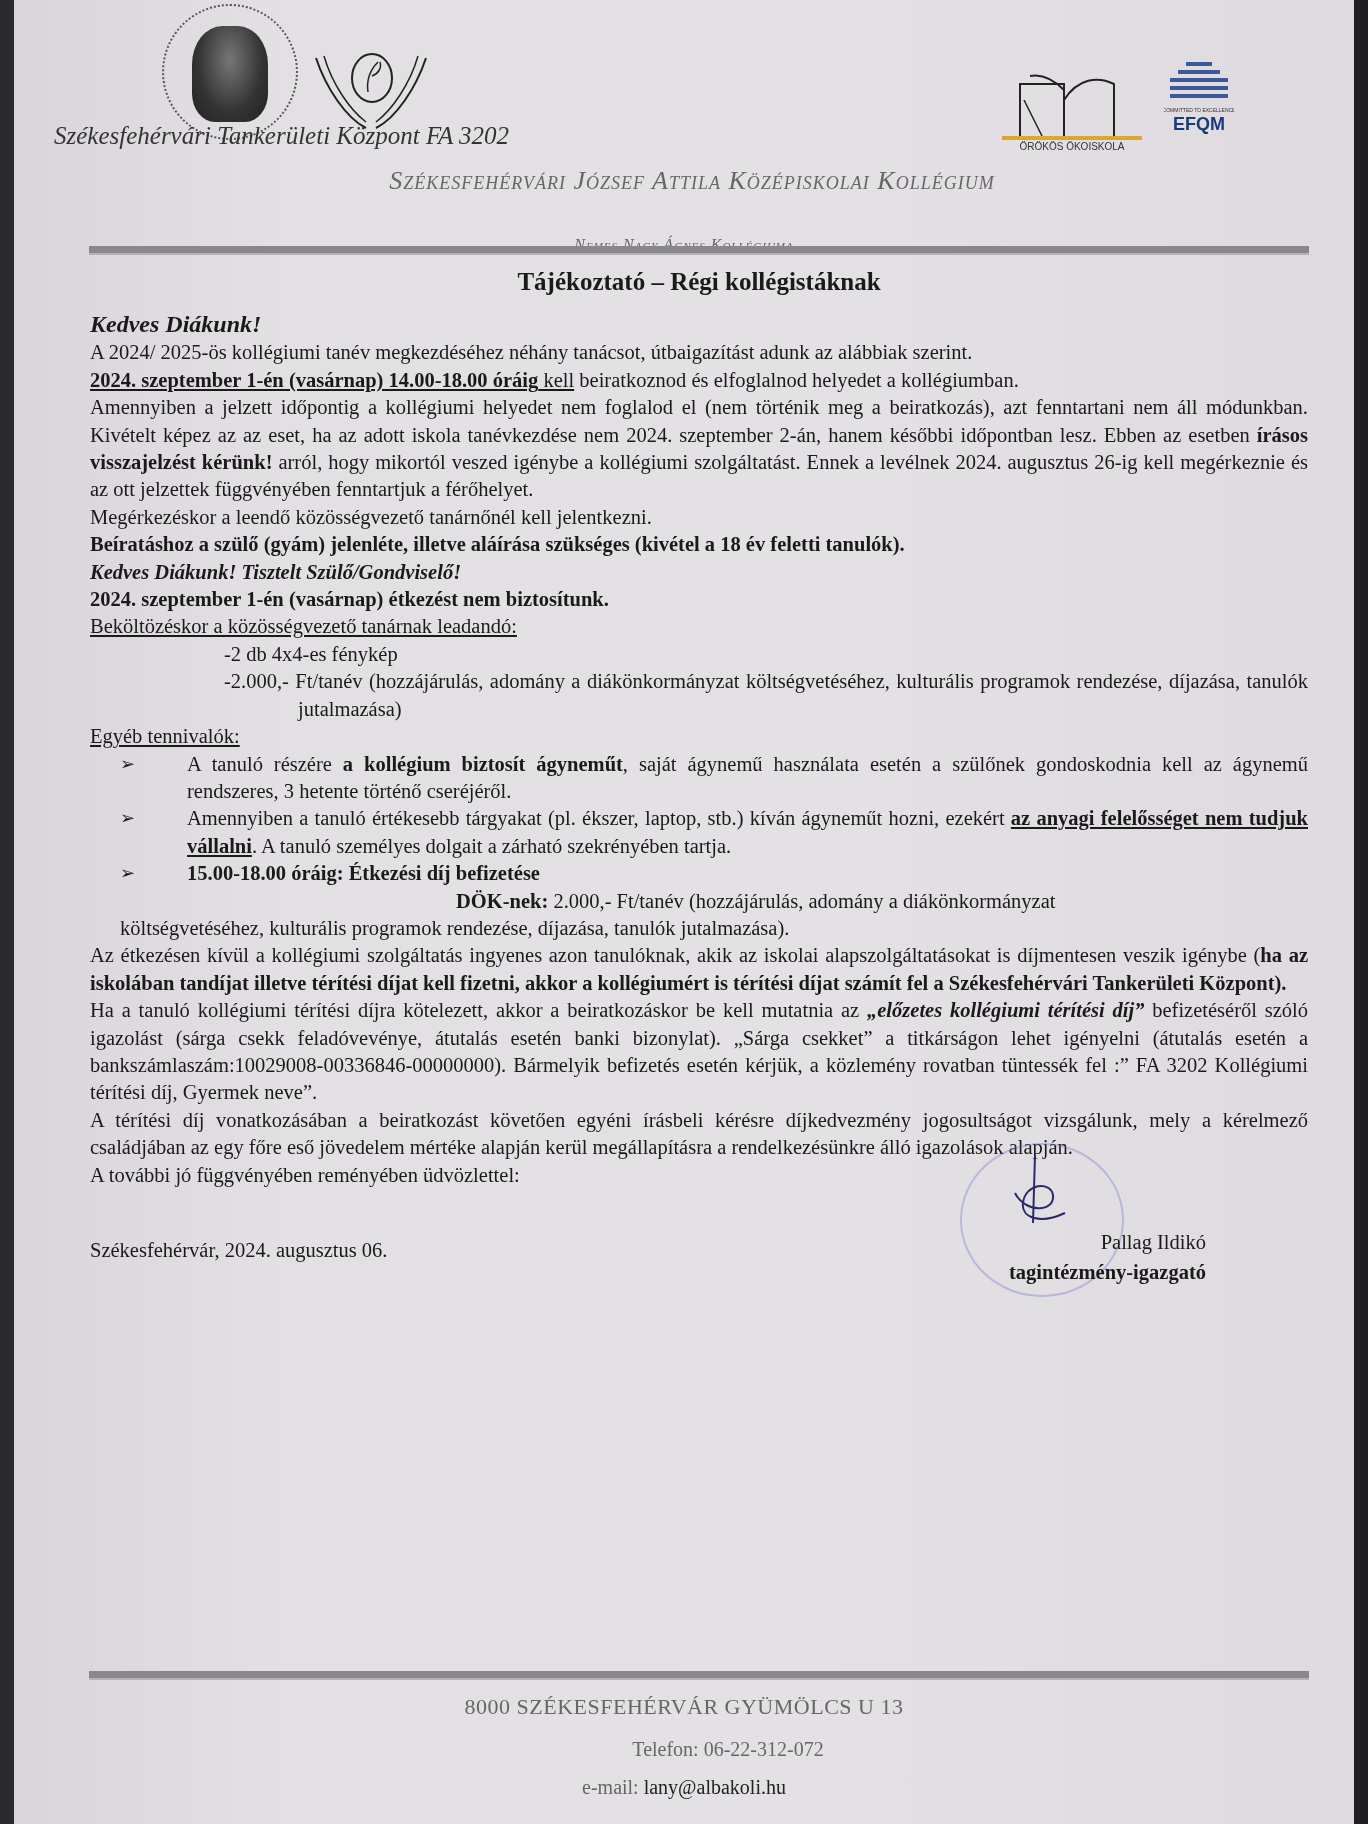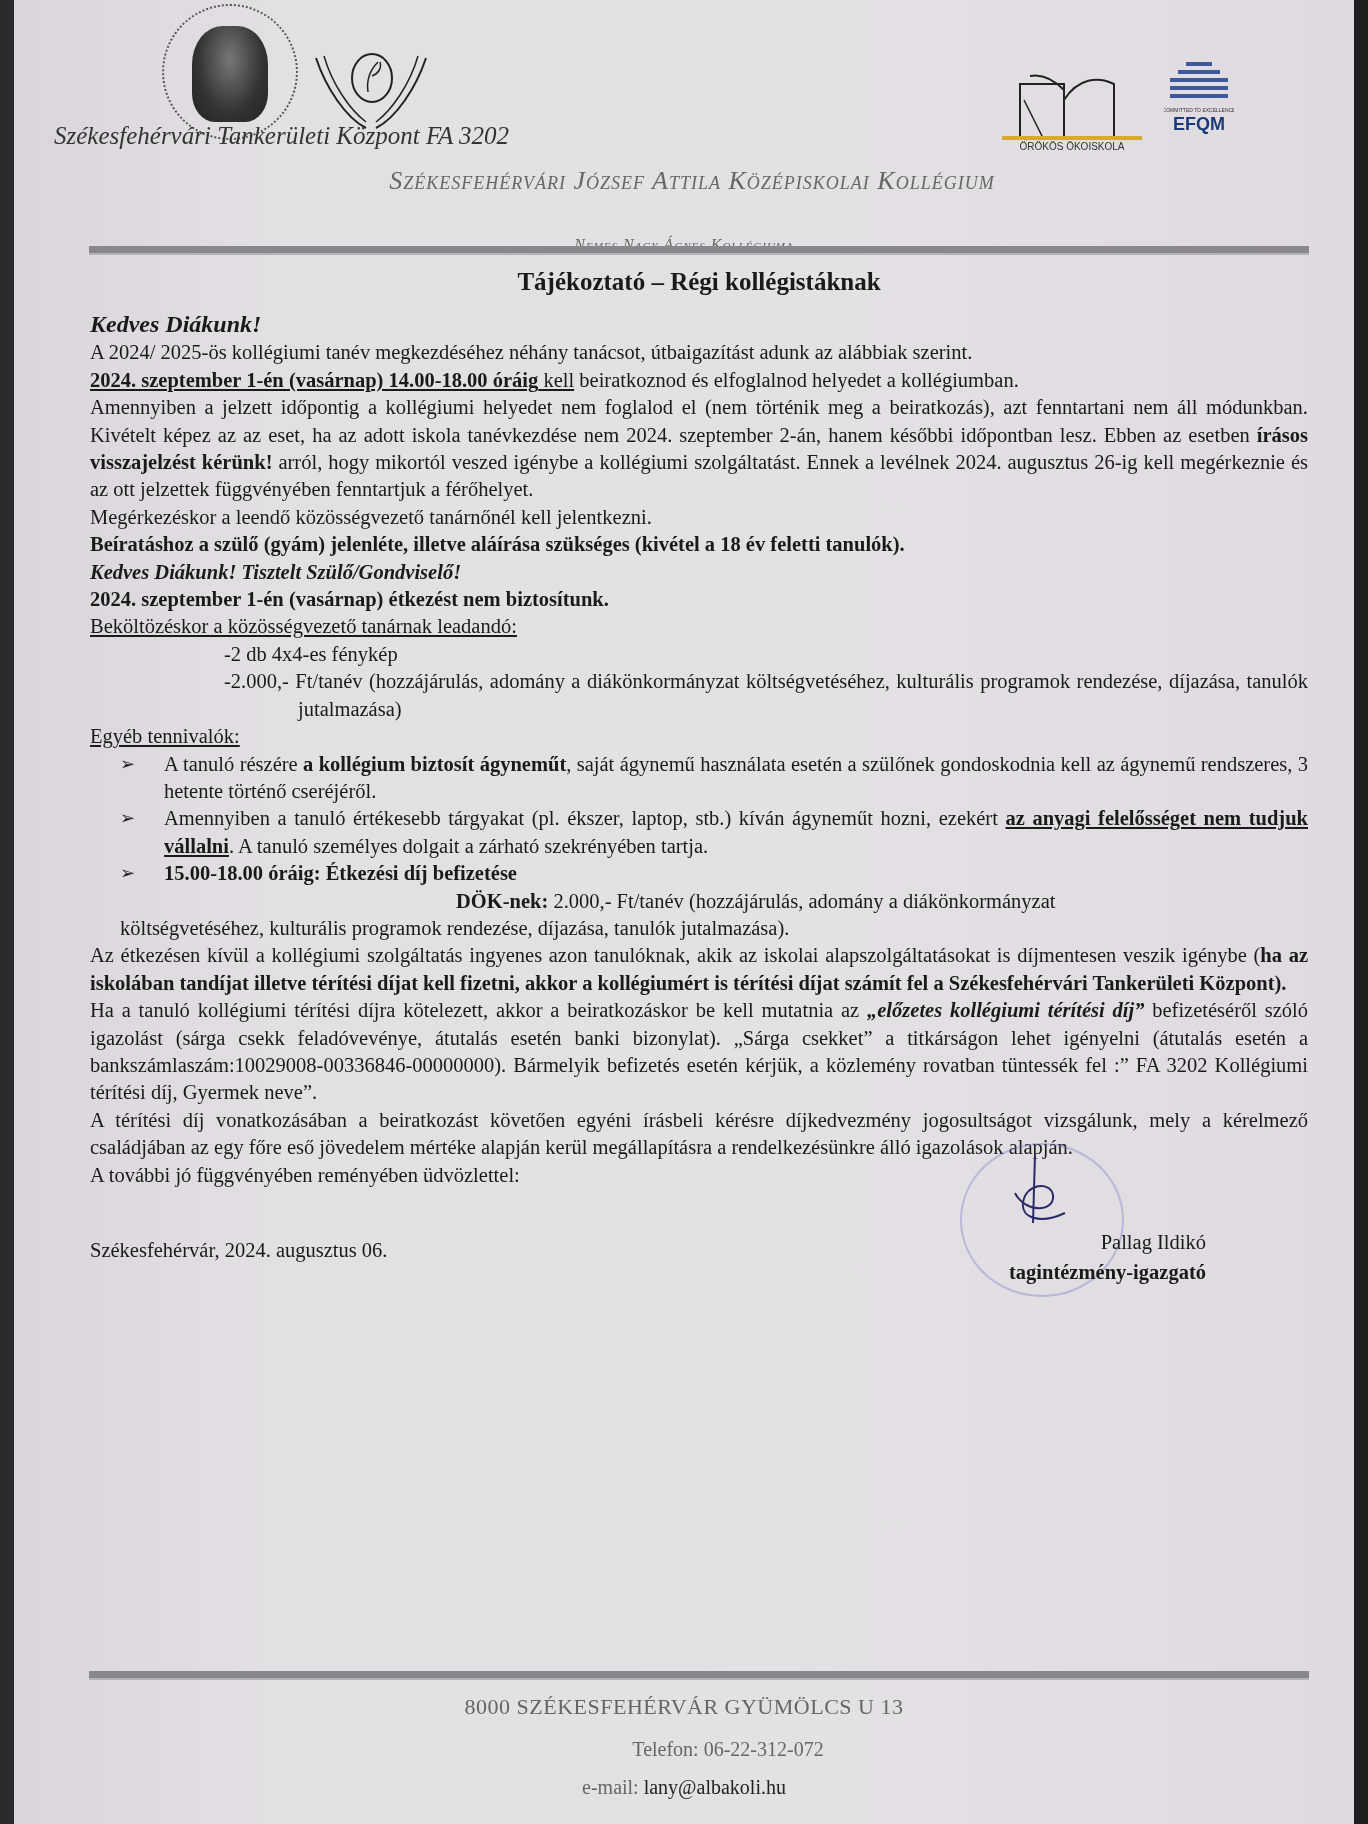--- a/index.html
+++ b/index.html
@@ -21,21 +21,21 @@
   .title{text-align:center;font-weight:bold;font-size:25px;margin-bottom:14px;}
   .greet{font-weight:bold;font-style:italic;font-size:24px;line-height:30px;}
   .just{text-align:justify;text-align-last:left;}
   .b{font-weight:bold;}
   .u{text-decoration:underline;}
   .i{font-style:italic;}
   .ind1{padding-left:134px;}
   .ind-hang{padding-left:208px;text-indent:-74px;}
   .bullet{display:flex;}
   .bullet .mk{width:44px;flex:none;padding-left:30px;font-size:18px;}
-  .bullet .tx{flex:1;text-align:justify;text-align-last:left;}
+  .bullet .tx{flex:1;text-align:justify;text-align-last:left;margin-left:23px;}
   .dok{padding-left:366px;}
   .dok2{padding-left:30px;}
   .sigrow{position:relative;height:90px;margin-top:12px;}
   .stamp{position:absolute;left:870px;top:-58px;width:160px;height:150px;border-radius:50%;border:2px solid rgba(110,110,200,0.35);}
   .sig{position:absolute;left:905px;top:-48px;width:80px;height:90px;}
   .signame{position:absolute;left:876px;top:28px;width:240px;text-align:right;}
   .sigrole{position:absolute;left:826px;top:58px;width:290px;text-align:right;font-weight:bold;}
   .footer{position:absolute;left:0;width:1340px;text-align:center;color:#666;}
   .f1{top:1694px;font-size:22px;letter-spacing:0.5px;}
   .f2{top:1738px;font-size:20px;padding-left:44px;}

